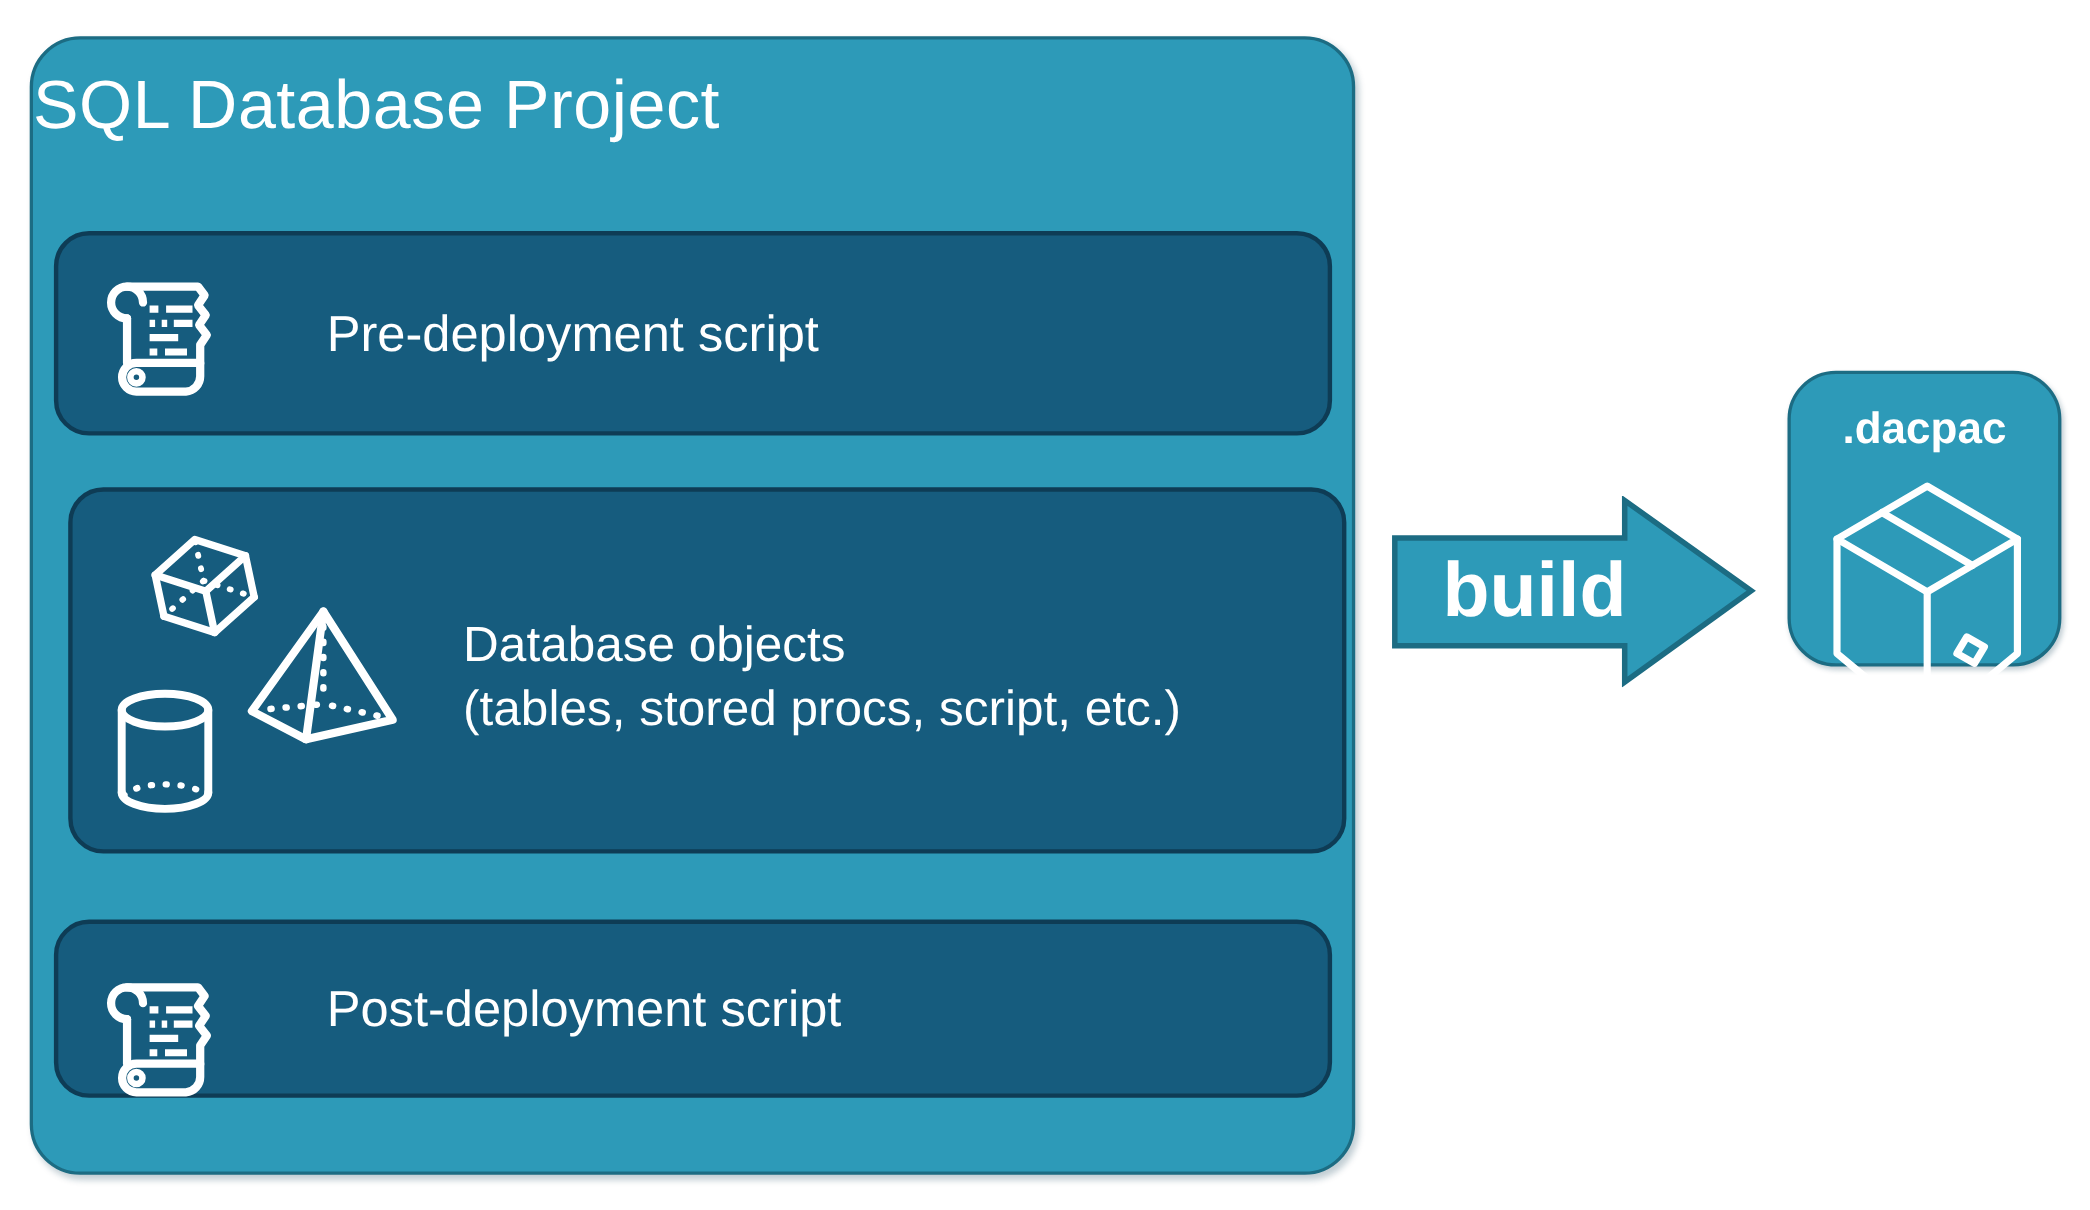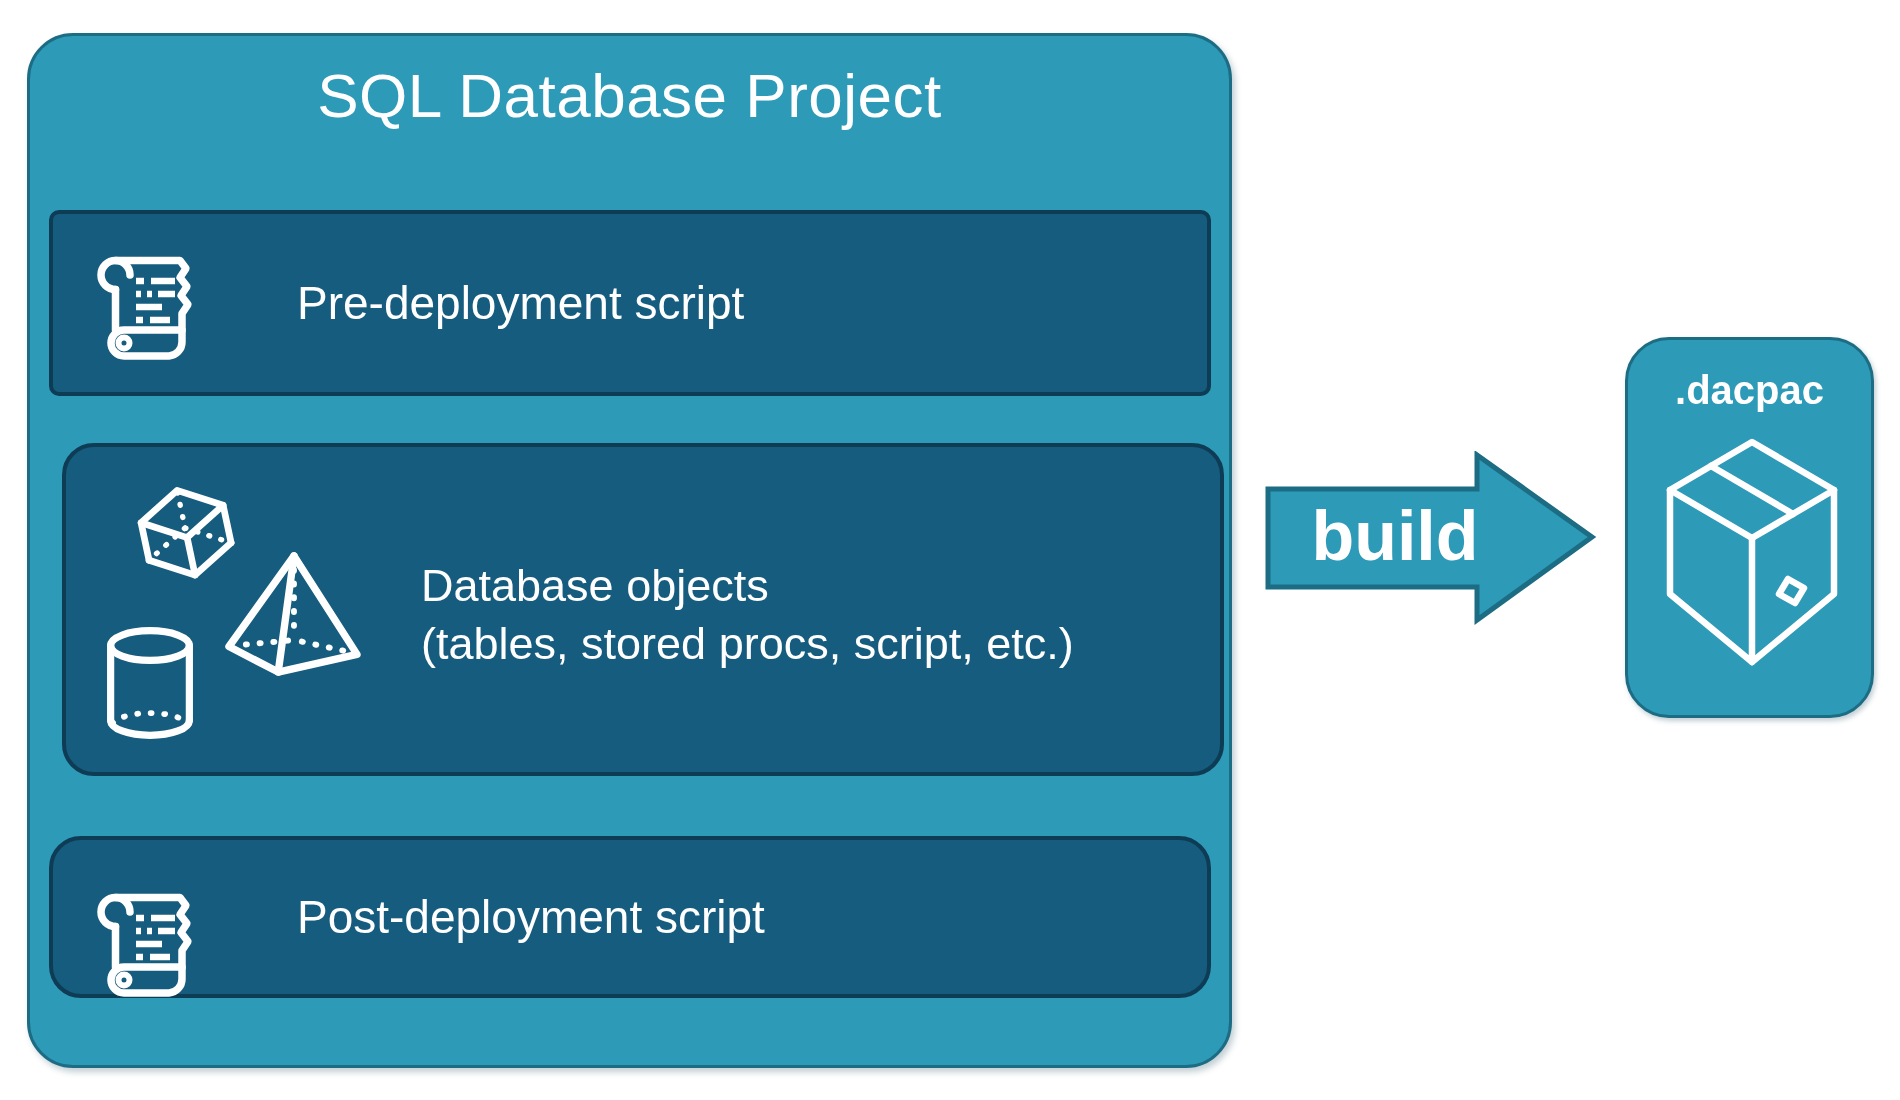--- a/index.html
+++ b/index.html
@@ -10,30 +10,30 @@
   }
   .project-box{
     position:absolute;left:27px;top:33px;width:1205px;height:1035px;
     background:var(--panel_fill,#2D9AB8);
     border:3px solid var(--panel_border,#1C6C83);
     border-radius:46px;
     box-shadow:3px 4px 6px rgba(13,58,82,0.25);
   }
   .project-title{
     position:absolute;left:0;right:0;top:24px;height:72px;line-height:72px;
-    text-align:center;font-size:62px;font-weight:400;color:var(--text,#fff);
+    font-size:62px;font-weight:400;color:var(--text,#fff);
     letter-spacing:0.5px;
   }
   .item-box{
     position:absolute;left:19px;width:1162px;
     background:var(--item_fill,#165C7E);
     border:4px solid var(--item_border,#0E3C55);
     border-radius:32px;
   }
-  .item-pre{top:174px;height:186px;border-radius:10px;}
+  .item-pre{top:174px;height:186px;}
   .item-db{top:407px;height:333px;margin-left:13px;}
   .item-post{top:800px;height:162px;}
   .item-label{
     position:absolute;left:244px;top:0;bottom:0;display:flex;align-items:center;
     font-size:46px;font-weight:400;color:var(--text,#fff);white-space:nowrap;
   }
   .db-label{
     position:absolute;left:355px;top:110px;
     font-size:45px;line-height:58px;font-weight:400;color:var(--text,#fff);white-space:nowrap;
   }
@@ -45,21 +45,21 @@
   .pyramid{left:157px;top:103px;width:138px;height:128px;}
   .cylinder{left:36px;top:178px;width:96px;height:116px;}
   .build-arrow{position:absolute;left:1264px;top:451px;width:334px;height:174px;}
   .build-arrow svg{display:block;width:100%;height:100%;}
   .build-label{
     position:absolute;left:1303px;top:493px;width:184px;height:86px;
     display:flex;align-items:center;justify-content:center;
     font-size:70px;font-weight:700;color:var(--text,#fff);
   }
   .dacpac-box{
-    position:absolute;left:1625px;top:337px;width:249px;height:381px;
+    position:absolute;left:1625px;top:337px;width:249px;height:269px;
     background:var(--panel_fill,#2D9AB8);
     border:3px solid var(--panel_border,#1C6C83);
     border-radius:44px;
     box-shadow:2px 3px 5px rgba(13,58,82,0.25);
   }
   .dacpac-label{
     position:absolute;left:0;right:0;top:26px;height:48px;line-height:48px;
     text-align:center;font-size:40px;font-weight:700;color:var(--text,#fff);
   }
   .package{left:34px;top:96px;width:180px;height:230px;}

